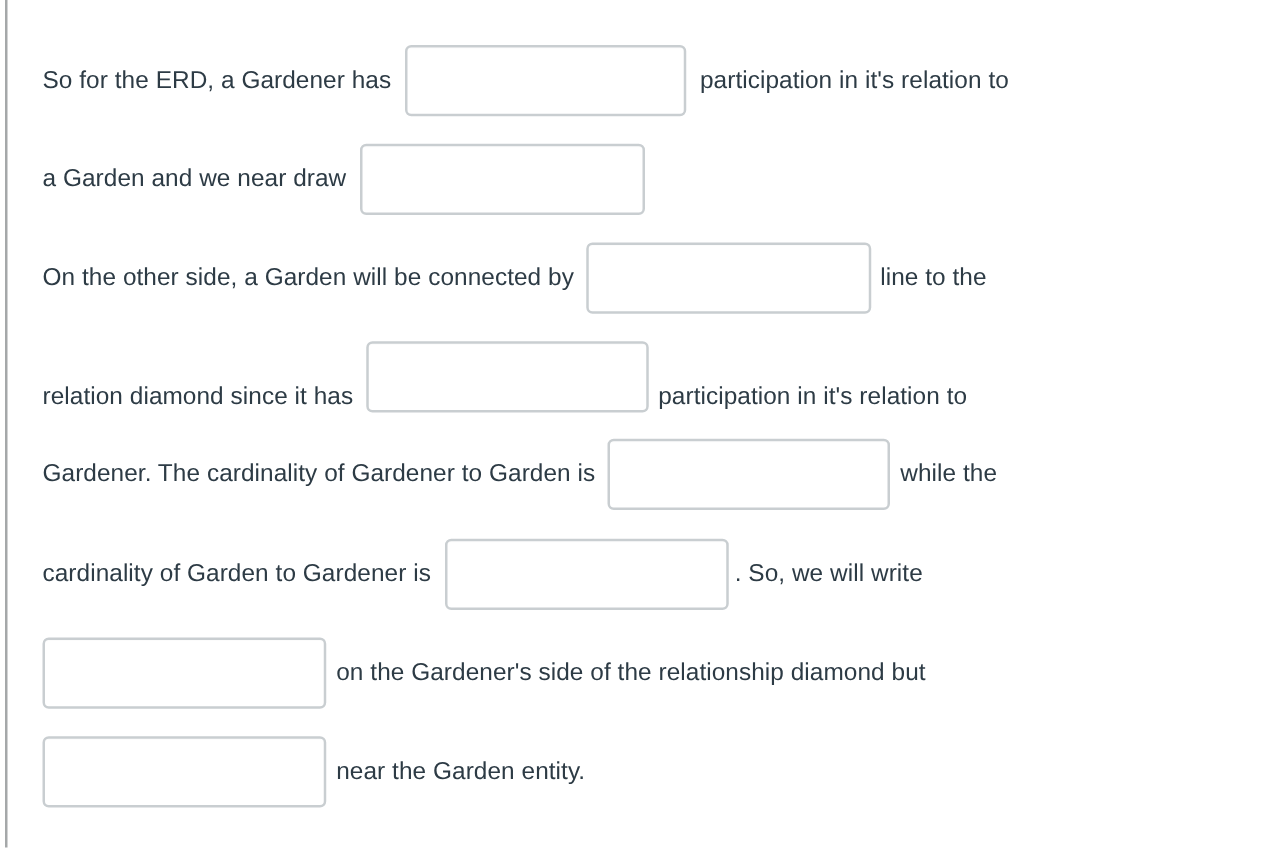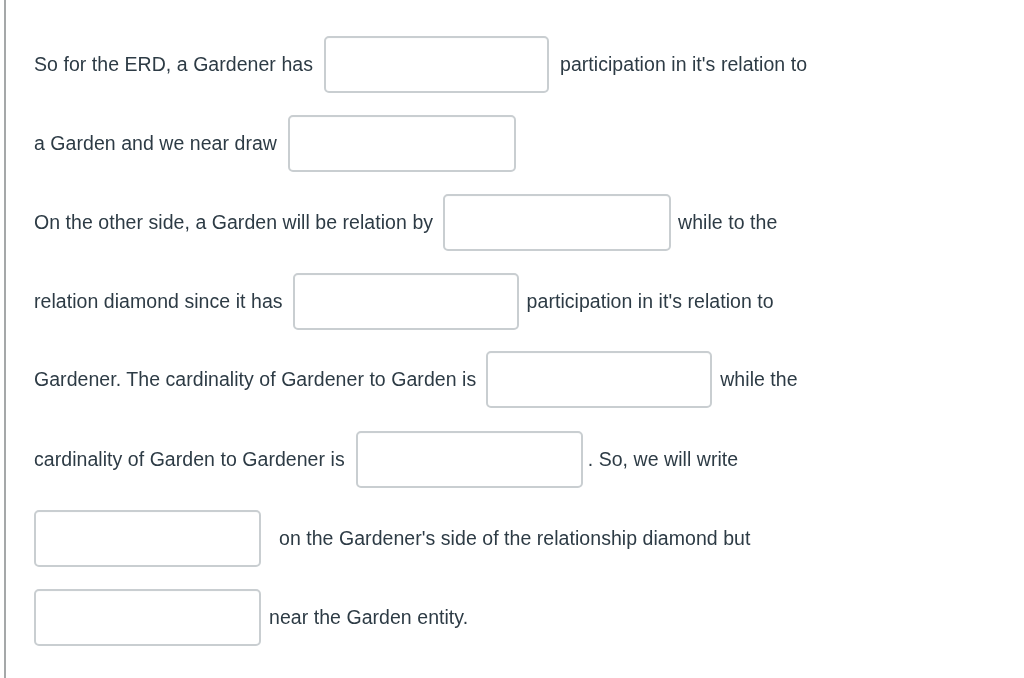--- a/index.html
+++ b/index.html
@@ -64,24 +64,24 @@
     color: #2d3b45;
     padding: 0 10px;
     vertical-align: middle;
     box-shadow: inset 0 1px 0 rgba(0,0,0,0.01);
   }
 
   
   #line-1 { top: 35px; }
   #line-2 { top: 114px; }
   #line-3 { top: 193px; }
-  #line-4 { top: 272px; }
+  #line-4 { top: 272px; align-items: flex-end; }
   #line-5 { top: 350px; }
   #line-6 { top: 430px; }
-  #line-7 { top: 509px; gap: 10px; }
+  #line-7 { top: 509px; }
   #line-8 { top: 588px; }
 
   
   #blank-1 { width: 225px; margin-left: 11px; margin-right: 11px; }
   #blank-2 { width: 228px; margin-left: 11px; margin-right: 8px; }
   #blank-3 { width: 228px; margin-left: 10px; margin-right: 7px; }
   #blank-4 { width: 226px; margin-left: 10px; margin-right: 8px; }
   #blank-5 { width: 226px; margin-left: 10px; margin-right: 8px; }
   #blank-6 { width: 227px; margin-left: 11px; margin-right: 5px; }
   #blank-7 { width: 227px; margin-right: 8px; }
@@ -99,23 +99,23 @@
     <input class="blank-input" id="blank-1" type="text" value="" style="">
     <span class="q-text">participation in it's relation to</span>
   </div>
 
   <div class="q-line" id="line-2">
     <span class="q-text">a Garden and we near draw</span>
     <input class="blank-input" id="blank-2" type="text" value="" style="">
   </div>
 
   <div class="q-line" id="line-3">
-    <span class="q-text">On the other side, a Garden will be relation by</span>
+    <span class="q-text">On the other side, a Garden will be connected by</span>
     <input class="blank-input" id="blank-3" type="text" value="" style="">
-    <span class="q-text">while to the</span>
+    <span class="q-text">line to the</span>
   </div>
 
   <div class="q-line" id="line-4">
     <span class="q-text">relation diamond since it has</span>
     <input class="blank-input" id="blank-4" type="text" value="" style="">
     <span class="q-text">participation in it's relation to</span>
   </div>
 
   <div class="q-line" id="line-6">
     <span class="q-text">cardinality of Garden to Gardener is</span>

